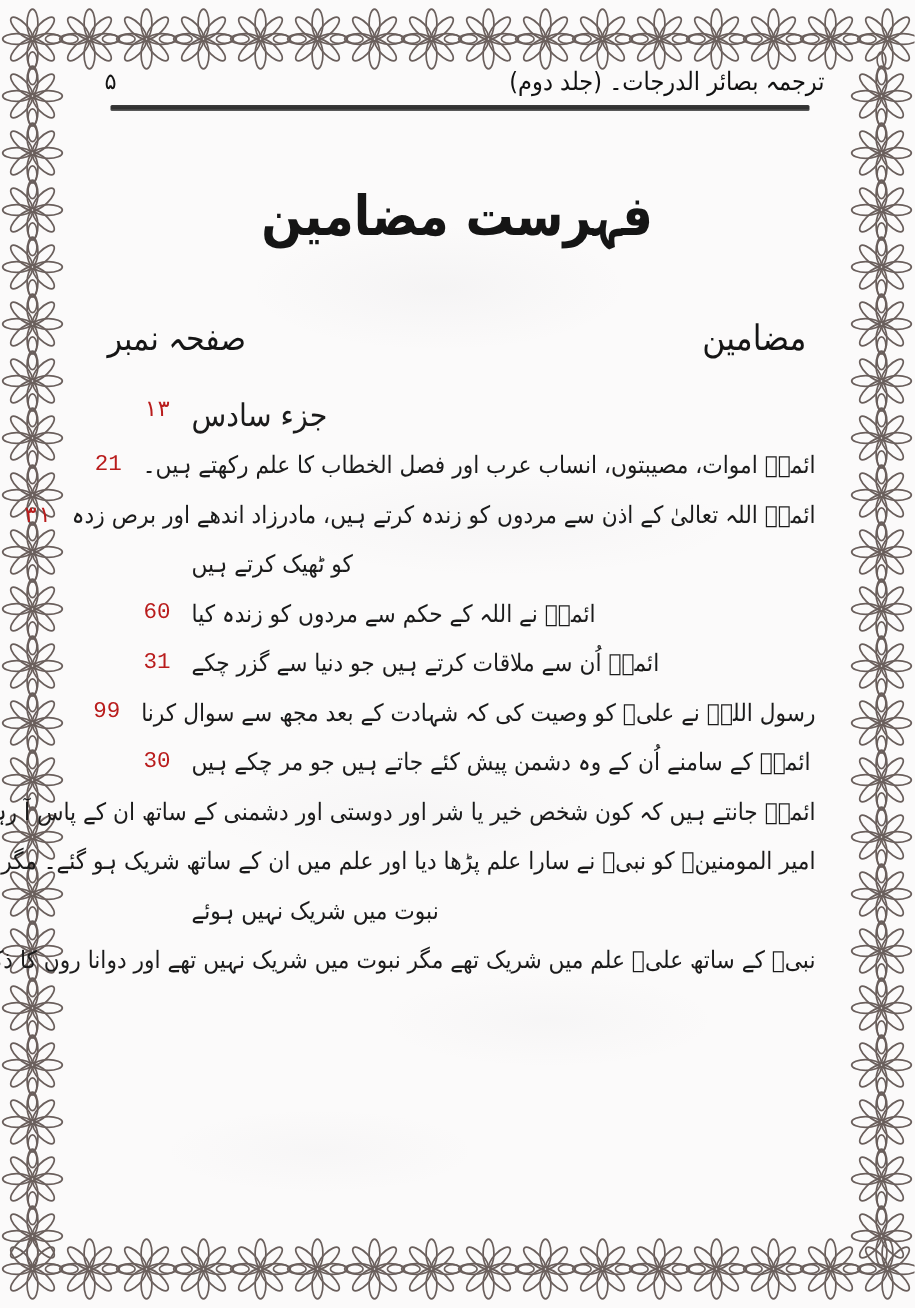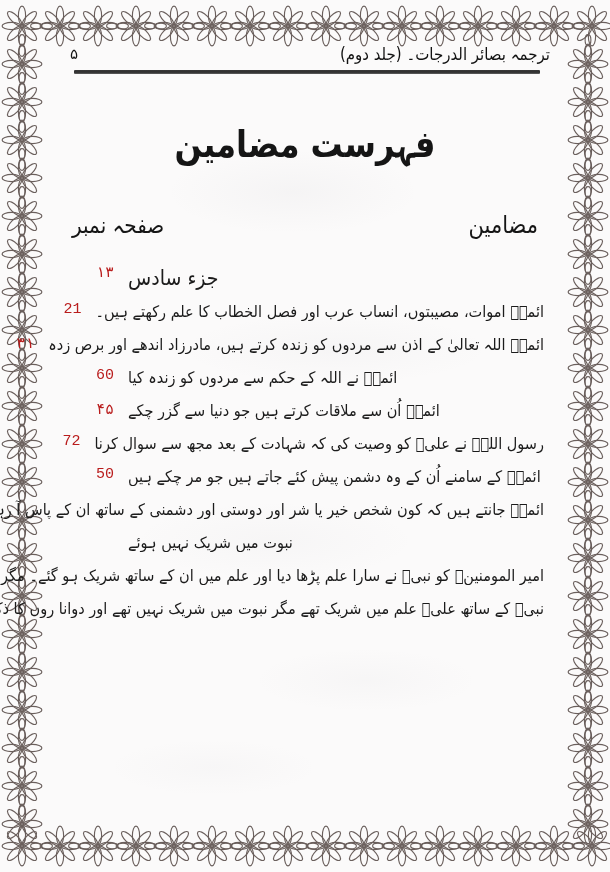--- a/index.html
+++ b/index.html
@@ -476,54 +476,58 @@
 
       <div class="toc-row">
         <div class="toc-subject">ائمہؑ اموات، مصیبتوں، انساب عرب اور فصل الخطاب کا علم رکھتے ہیں۔</div>
         <div class="toc-page">21</div>
       </div>
 
       <div class="toc-row">
         <div class="toc-subject">ائمہؑ اللہ تعالیٰ کے اذن سے مردوں کو زندہ کرتے ہیں، مادرزاد اندھے اور برص زدہ</div>
         <div class="toc-page">۳۱</div>
       </div>
+      <div class="toc-row">
+        <div class="toc-subject cont">کو ٹھیک کرتے ہیں</div>
+        <div class="toc-page empty"></div>
+      </div>
 
       <div class="toc-row">
         <div class="toc-subject">ائمہؑ نے اللہ کے حکم سے مردوں کو زندہ کیا</div>
         <div class="toc-page">60</div>
       </div>
 
       <div class="toc-row">
         <div class="toc-subject">ائمہؑ اُن سے ملاقات کرتے ہیں جو دنیا سے گزر چکے</div>
-        <div class="toc-page">۴۵</div>
+        <div class="toc-page">31</div>
       </div>
 
       <div class="toc-row">
         <div class="toc-subject">رسول اللہؐ نے علیؑ کو وصیت کی کہ شہادت کے بعد مجھ سے سوال کرنا</div>
-        <div class="toc-page">72</div>
+        <div class="toc-page">99</div>
       </div>
 
       <div class="toc-row">
         <div class="toc-subject">ائمہؑ کے سامنے اُن کے وہ دشمن پیش کئے جاتے ہیں جو مر چکے ہیں</div>
-        <div class="toc-page">50</div>
+        <div class="toc-page">30</div>
       </div>
 
 
       <div class="toc-row">
         <div class="toc-subject">ائمہؑ جانتے ہیں کہ کون شخص خیر یا شر اور دوستی اور دشمنی کے ساتھ ان کے پاس آ رہا ہے</div>
 
       </div>
 
+      <div class="toc-row">
+        <div class="toc-subject">امیر المومنینؑ کو نبیؐ نے سارا علم پڑھا دیا اور علم میں ان کے ساتھ شریک ہو گئے۔ مگر</div>
+
+      </div>
       <div class="toc-row">
         <div class="toc-subject cont">نبوت میں شریک نہیں ہوئے</div>
         <div class="toc-page empty"></div>
-      </div>
-      <div class="toc-row">
-        <div class="toc-subject">امیر المومنینؑ کو نبیؐ نے سارا علم پڑھا دیا اور علم میں ان کے ساتھ شریک ہو گئے۔ مگر</div>
-
       </div>
 
       <div class="toc-row">
         <div class="toc-subject">نبیؐ کے ساتھ علیؑ علم میں شریک تھے مگر نبوت میں شریک نہیں تھے اور دوانا روں کا ذکر</div>
 
       </div>
 
     </div>
   </div>
 </div>

